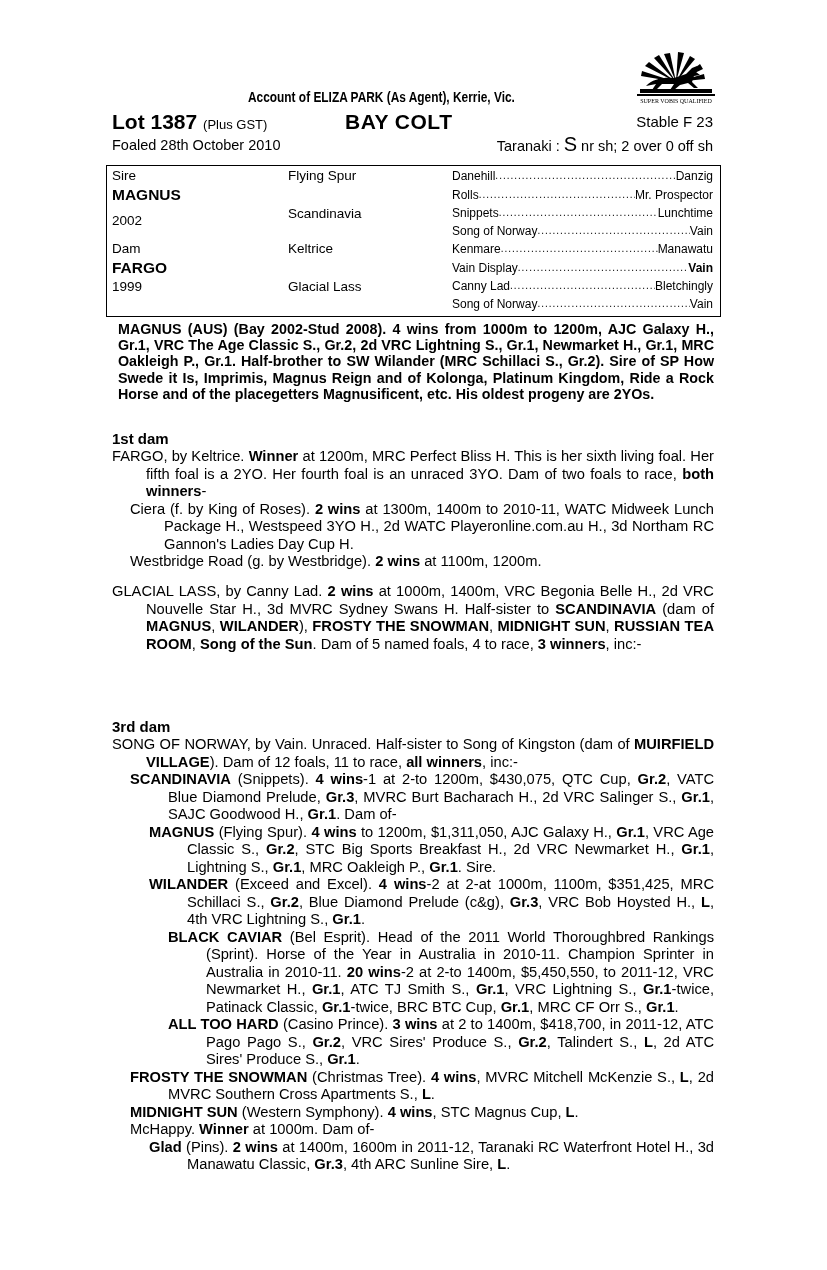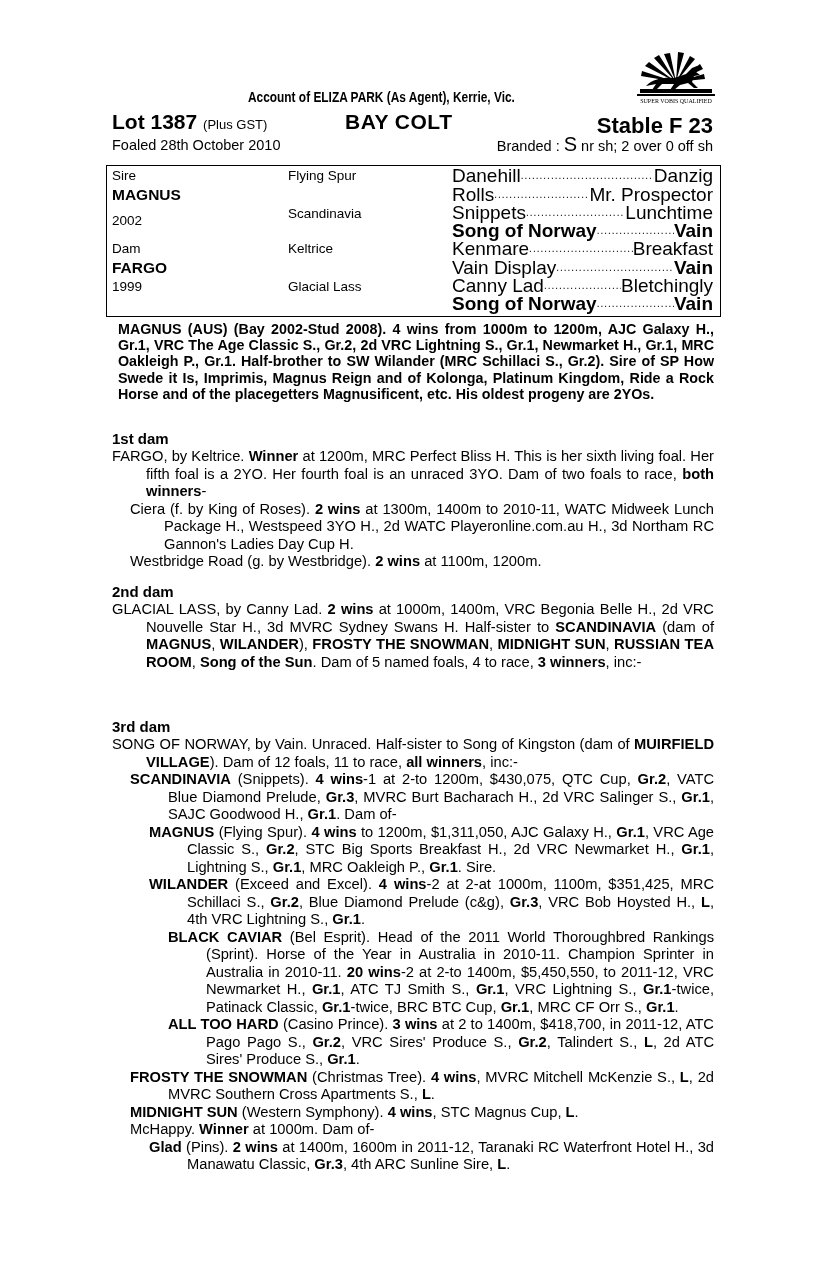--- a/index.html
+++ b/index.html
@@ -7,33 +7,33 @@
        font-family:"Liberation Sans","DejaVu Sans",sans-serif;}
   .logo{position:absolute;left:634px;top:52px;width:84px;height:56px;}
   .logo svg{width:84px;height:46px;display:block;}
   .logo .cap{font-family:"Liberation Serif",serif;font-size:6px;text-align:center;letter-spacing:0;white-space:nowrap;}
   .account{position:absolute;left:248px;top:89px;font-size:14.5px;font-weight:bold;
            transform:scaleX(0.82);transform-origin:left top;white-space:nowrap;}
   .lotline{position:absolute;left:112px;top:110px;width:601px;height:24px;}
   .lot{position:absolute;left:0;top:0;font-size:21px;font-weight:900;white-space:nowrap;}
   .lot .gst{font-size:13px;font-weight:normal;}
   .colt{position:absolute;left:233px;top:0;font-size:21px;font-weight:900;letter-spacing:0.5px;}
-  .stable{position:absolute;right:0;top:3px;font-size:22px;font-weight:700;}
+  .stable{position:absolute;right:0;top:3px;font-size:15px;font-weight:400;}
   .foaled{position:absolute;left:112px;top:137px;font-size:14.5px;}
   .branded{position:absolute;right:114px;top:137px;font-size:14.5px;white-space:nowrap;}
   .branded .s{font-size:20px;line-height:14px;}
   .ped{position:absolute;left:106px;top:165px;width:613px;height:150px;border:1.5px solid #000;}
   .ped .c{position:absolute;font-size:13.5px;white-space:nowrap;line-height:18px;}
   .ped .big{font-weight:900;font-size:15.5px;}
-  .ped .gd{position:absolute;left:345px;width:261px;font-size:19px;line-height:18px;display:flex;white-space:nowrap;}
+  .ped .gd{position:absolute;left:345px;width:261px;font-size:12px;line-height:18px;display:flex;white-space:nowrap;}
   .ped .gd .l{flex:0 0 auto;}
   .ped .gd .dots{flex:1 1 auto;overflow:hidden;letter-spacing:1px;font-size:10px;line-height:18px;color:#000;}
   .ped .gd .dots::before{content:"................................................................................................................";}
   .ped .gd .r{flex:0 0 auto;}
-  .ped .gd.b .l,.ped .gd.b .r{font-weight:700;}
+  .ped .gd.b .l,.ped .gd.b .r{font-weight:400;}
   .sirebio{position:absolute;left:118px;top:321px;width:596px;font-size:14.3px;font-weight:900;line-height:16.2px;text-align:justify;}
   .sec{position:absolute;left:112px;width:602px;font-size:14.7px;line-height:17.5px;}
   .sec h3{margin:0;font-size:15px;font-weight:900;line-height:18px;}
   .sec p{margin:0;text-align:justify;}
   .sec b{font-weight:900;}
   .i0{padding-left:34px;text-indent:-34px;}
   .i1{padding-left:52px;text-indent:-34px;}
 </style>
 </head>
 <body>
@@ -63,21 +63,21 @@
   <div class="lot">
     <span>Lot 1387</span>
     <span class="gst">(Plus GST)</span>
   </div>
   <div class="colt">BAY COLT</div>
   <div class="stable">Stable F 23</div>
 </div>
 
 <div class="foaled">Foaled 28th October 2010</div>
 <div class="branded">
-  <span>Branded :</span>
+  <span>Taranaki :</span>
   <span class="s">S</span>
   <span>nr sh; 2 over 0 off sh</span>
 </div>
 
 <div class="ped">
   <div class="c" style="left:5px;top:1px">Sire</div>
   <div class="c big" style="left:5px;top:20px">MAGNUS</div>
   <div class="c" style="left:5px;top:46px">2002</div>
   <div class="c" style="left:181px;top:1px">Flying Spur</div>
   <div class="c" style="left:181px;top:39px">Scandinavia</div>
@@ -104,21 +104,21 @@
       <span class="r">Lunchtime</span>
     </div>
   <div class="gd b" style="top:56px">
       <span class="l">Song of Norway</span>
       <span class="dots"></span>
       <span class="r">Vain</span>
     </div>
   <div class="gd" style="top:74px">
       <span class="l">Kenmare</span>
       <span class="dots"></span>
-      <span class="r">Breakfast</span>
+      <span class="r">Manawatu</span>
     </div>
   <div class="gd" style="top:93px">
       <span class="l">Vain Display</span>
       <span class="dots"></span>
       <span class="r" style="font-weight:900">Vain</span>
     </div>
   <div class="gd" style="top:111px">
       <span class="l">Canny Lad</span>
       <span class="dots"></span>
       <span class="r">Bletchingly</span>
@@ -133,21 +133,20 @@
 <div class="sirebio">MAGNUS (AUS) (Bay 2002-Stud 2008). 4 wins from 1000m to 1200m, AJC Galaxy H., Gr.1, VRC The Age Classic S., Gr.2, 2d VRC Lightning S., Gr.1, Newmarket H., Gr.1, MRC Oakleigh P., Gr.1. Half-brother to SW Wilander (MRC Schillaci S., Gr.2). Sire of SP How Swede it Is, Imprimis, Magnus Reign and of Kolonga, Platinum Kingdom, Ride a Rock Horse and of the placegetters Magnusificent, etc. His oldest progeny are 2YOs.</div>
 
 <div class="sec" style="top:430px">
   <h3>1st dam</h3>
   <p class="i0"><span>FARGO, by Keltrice. </span><b>Winner</b><span> at 1200m, MRC Perfect Bliss H. This is her sixth living foal. Her fifth foal is a 2YO. Her fourth foal is an unraced 3YO. Dam of two foals to race, </span><b>both winners</b><span>-</span></p>
   <p class="i1"><span>Ciera (f. by King of Roses). </span><b>2 wins</b><span> at 1300m, 1400m to 2010-11, WATC Midweek Lunch Package H., Westspeed 3YO H., 2d WATC Playeronline.com.au H., 3d Northam RC Gannon's Ladies Day Cup H.</span></p>
   <p class="i1"><span>Westbridge Road (g. by Westbridge). </span><b>2 wins</b><span> at 1100m, 1200m.</span></p>
 </div>
 
 <div class="sec" style="top:583px">
-  <h3>2nd dam</h3>
   <p class="i0"><span>GLACIAL LASS, by Canny Lad. </span><b>2 wins</b><span> at 1000m, 1400m, VRC Begonia Belle H., 2d VRC Nouvelle Star H., 3d MVRC Sydney Swans H. Half-sister to </span><b>SCANDINAVIA</b><span> (dam of </span><b>MAGNUS</b><span>, </span><b>WILANDER</b><span>), </span><b>FROSTY THE SNOWMAN</b><span>, </span><b>MIDNIGHT SUN</b><span>, </span><b>RUSSIAN TEA ROOM</b><span>, </span><b>Song of the Sun</b><span>. Dam of 5 named foals, 4 to race, </span><b>3 winners</b><span>, inc:-</span></p>
 </div>
 
 <div class="sec" style="top:718px">
   <h3>3rd dam</h3>
   <p class="i0"><span>SONG OF NORWAY, by Vain. Unraced. Half-sister to Song of Kingston (dam of </span><b>MUIRFIELD VILLAGE</b><span>). Dam of 12 foals, 11 to race, </span><b>all winners</b><span>, inc:-</span></p>
   <p class="i1" style="padding-left:56px;text-indent:-38px"><b>SCANDINAVIA</b><span> (Snippets). </span><b>4 wins</b><span>-1 at 2-to 1200m, $430,075, QTC Cup, </span><b>Gr.2</b><span>, VATC Blue Diamond Prelude, </span><b>Gr.3</b><span>, MVRC Burt Bacharach H., 2d VRC Salinger S., </span><b>Gr.1</b><span>, SAJC Goodwood H., </span><b>Gr.1</b><span>. Dam of-</span></p>
   <p style="padding-left:75px;text-indent:-38px"><b>MAGNUS</b><span> (Flying Spur). </span><b>4 wins</b><span> to 1200m, $1,311,050, AJC Galaxy H., </span><b>Gr.1</b><span>, VRC Age Classic S., </span><b>Gr.2</b><span>, STC Big Sports Breakfast H., 2d VRC Newmarket H., </span><b>Gr.1</b><span>, Lightning S., </span><b>Gr.1</b><span>, MRC Oakleigh P., </span><b>Gr.1</b><span>. Sire.</span></p>
   <p style="padding-left:75px;text-indent:-38px"><b>WILANDER</b><span> (Exceed and Excel). </span><b>4 wins</b><span>-2 at 2-at 1000m, 1100m, $351,425, MRC Schillaci S., </span><b>Gr.2</b><span>, Blue Diamond Prelude (c&amp;g), </span><b>Gr.3</b><span>, VRC Bob Hoysted H., </span><b>L</b><span>, 4th VRC Lightning S., </span><b>Gr.1</b><span>.</span></p>
   <p style="padding-left:94px;text-indent:-38px"><b>BLACK CAVIAR</b><span> (Bel Esprit). Head of the 2011 World Thoroughbred Rankings (Sprint). Horse of the Year in Australia in 2010-11. Champion Sprinter in Australia in 2010-11. </span><b>20 wins</b><span>-2 at 2-to 1400m, $5,450,550, to 2011-12, VRC Newmarket H., </span><b>Gr.1</b><span>, ATC TJ Smith S., </span><b>Gr.1</b><span>, VRC Lightning S., </span><b>Gr.1</b><span>-twice, Patinack Classic, </span><b>Gr.1</b><span>-twice, BRC BTC Cup, </span><b>Gr.1</b><span>, MRC CF Orr S., </span><b>Gr.1</b><span>.</span></p>

